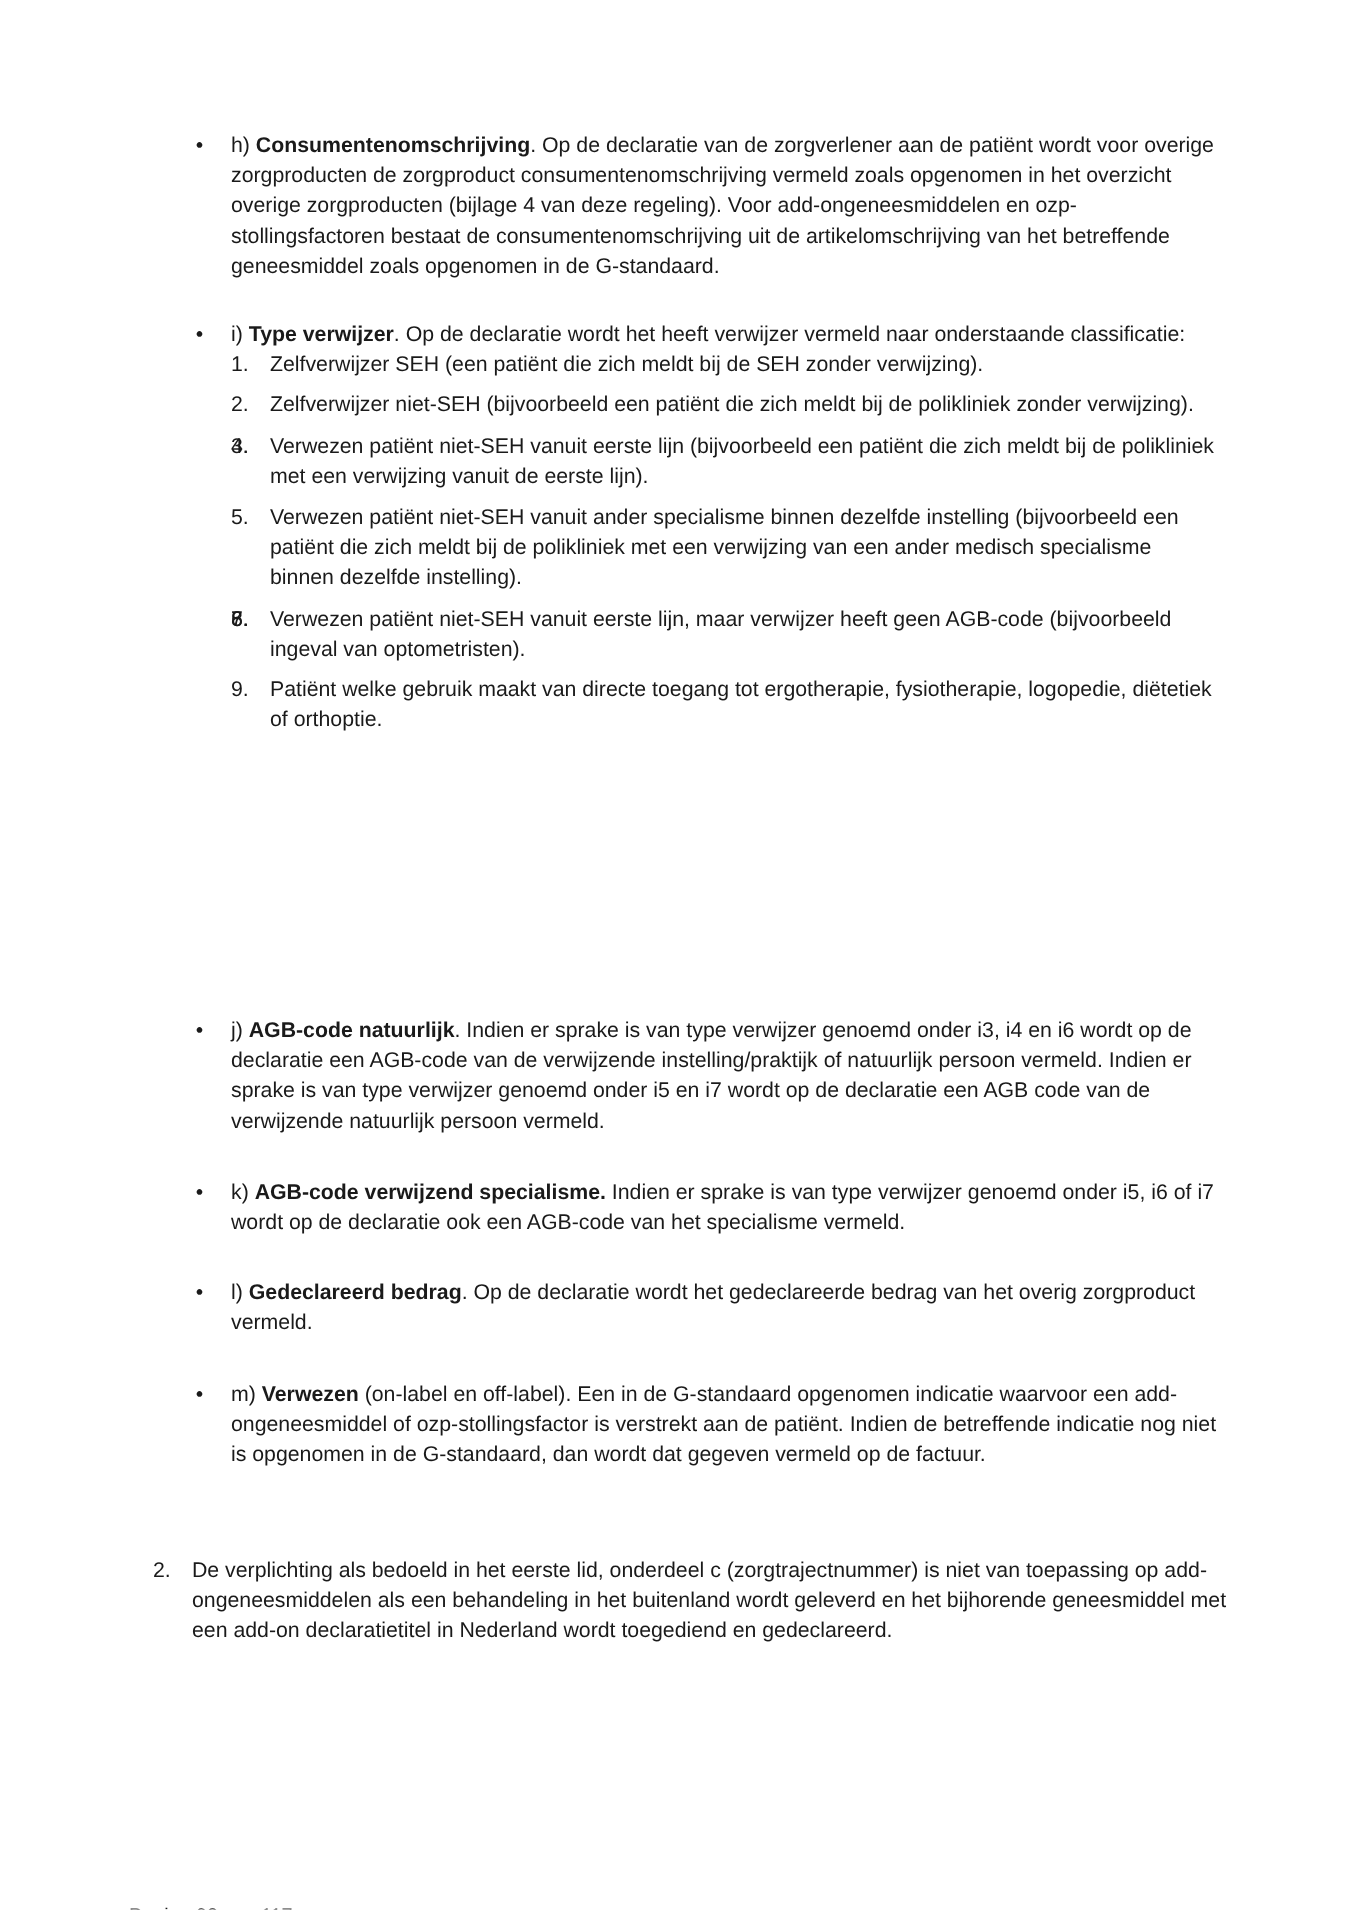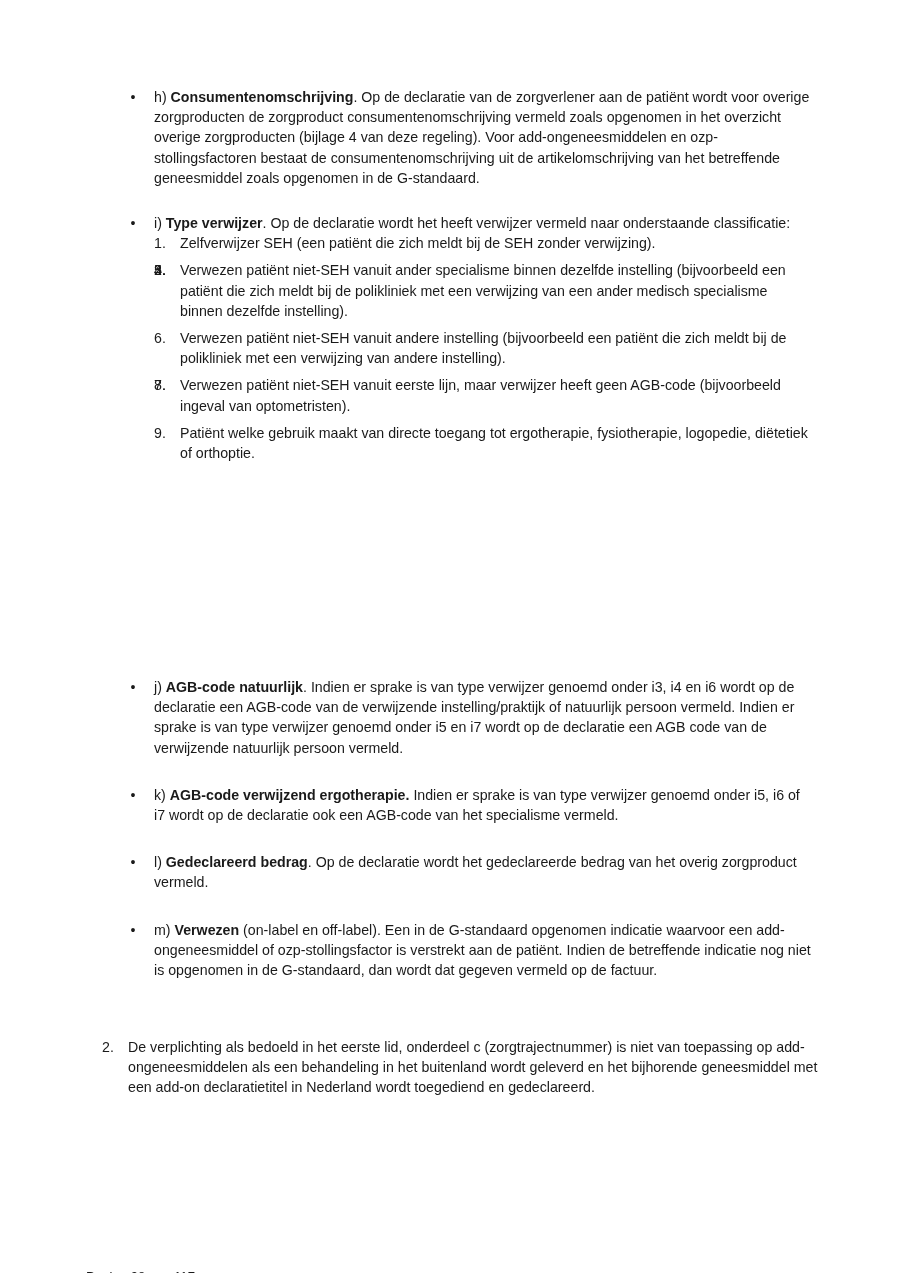--- a/index.html
+++ b/index.html
@@ -28,39 +28,39 @@
 <div class="bullet-item" style="top:87px;">
   <span class="bullet-dot">•</span>
   <span>h) </span><b>Consumentenomschrijving</b><span>. Op de declaratie van de zorgverlener aan de patiënt wordt voor overige zorgproducten de zorgproduct consumentenomschrijving vermeld zoals opgenomen in het overzicht overige zorgproducten (bijlage 4 van deze regeling). Voor add-ongeneesmiddelen en ozp-stollingsfactoren bestaat de consumentenomschrijving uit de artikelomschrijving van het betreffende geneesmiddel zoals opgenomen in de G-standaard.</span>
 </div>
 
 <div class="bullet-item" style="top:213px;">
   <span class="bullet-dot">•</span>
   <span>i) </span><b>Type verwijzer</b><span>. Op de declaratie wordt het heeft verwijzer vermeld naar onderstaande classificatie:</span>
   <ol class="num-list" style="margin-top:0px;">
     <li class="num-item"><span class="num-label">1.</span><span>Zelfverwijzer SEH (een patiënt die zich meldt bij de SEH zonder verwijzing).</span></li>
-    <li class="num-item"><span class="num-label">2.</span></li>
+    <li class="num-item"><span class="num-label">2.</span><span>Zelfverwijzer niet-SEH (bijvoorbeeld een patiënt die zich meldt bij de polikliniek zonder verwijzing).</span></li>
     <li class="num-item"><span class="num-label">3.</span></li>
-    <li class="num-item"><span class="num-label">4.</span></li>
+    <li class="num-item"><span class="num-label">4.</span><span>Verwezen patiënt niet-SEH vanuit eerste lijn (bijvoorbeeld een patiënt die zich meldt bij de polikliniek met een verwijzing vanuit de eerste lijn).</span></li>
     <li class="num-item"><span class="num-label">5.</span><span>Verwezen patiënt niet-SEH vanuit ander specialisme binnen dezelfde instelling (bijvoorbeeld een patiënt die zich meldt bij de polikliniek met een verwijzing van een ander medisch specialisme binnen dezelfde instelling).</span></li>
-    <li class="num-item"><span class="num-label">6.</span><span>Verwezen patiënt niet-SEH vanuit andere instelling (bijvoorbeeld een patiënt die zich meldt bij de polikliniek met een verwijzing van andere instelling).</span></li>
+    <li class="num-item"><span class="num-label">6.</span></li>
     <li class="num-item"><span class="num-label">7.</span></li>
     <li class="num-item"><span class="num-label">8.</span><span>Verwezen patiënt niet-SEH vanuit eerste lijn, maar verwijzer heeft geen AGB-code (bijvoorbeeld ingeval van optometristen).</span></li>
     <li class="num-item"><span class="num-label">9.</span><span>Patiënt welke gebruik maakt van directe toegang tot ergotherapie, fysiotherapie, logopedie, diëtetiek of orthoptie.</span></li>
   </ol>
 </div>
 
 <div class="bullet-item" style="top:677px;">
   <span class="bullet-dot">•</span>
   <span>j) </span><b>AGB-code natuurlijk</b><span>. Indien er sprake is van type verwijzer genoemd onder i3, i4 en i6 wordt op de declaratie een AGB-code van de verwijzende instelling/praktijk of natuurlijk persoon vermeld. Indien er sprake is van type verwijzer genoemd onder i5 en i7 wordt op de declaratie een AGB code van de verwijzende natuurlijk persoon vermeld.</span>
 </div>
 
 <div class="bullet-item" style="top:785px;">
   <span class="bullet-dot">•</span>
-  <span>k) </span><b>AGB-code verwijzend ergotherapie.</b><span> Indien er sprake is van type verwijzer genoemd onder i5, i6 of i7 wordt op de declaratie ook een AGB-code van het specialisme vermeld.</span>
+  <span>k) </span><b>AGB-code verwijzend specialisme.</b><span> Indien er sprake is van type verwijzer genoemd onder i5, i6 of i7 wordt op de declaratie ook een AGB-code van het specialisme vermeld.</span>
 </div>
 
 <div class="bullet-item" style="top:852px;">
   <span class="bullet-dot">•</span>
   <span>l) </span><b>Gedeclareerd bedrag</b><span>. Op de declaratie wordt het gedeclareerde bedrag van het overig zorgproduct vermeld.</span>
 </div>
 
 <div class="bullet-item" style="top:920px;">
   <span class="bullet-dot">•</span>
   <span>m) </span><b>Verwezen</b><span> (on-label en off-label). Een in de G-standaard opgenomen indicatie waarvoor een add-ongeneesmiddel of ozp-stollingsfactor is verstrekt aan de patiënt. Indien de betreffende indicatie nog niet is opgenomen in de G-standaard, dan wordt dat gegeven vermeld op de factuur.</span>

